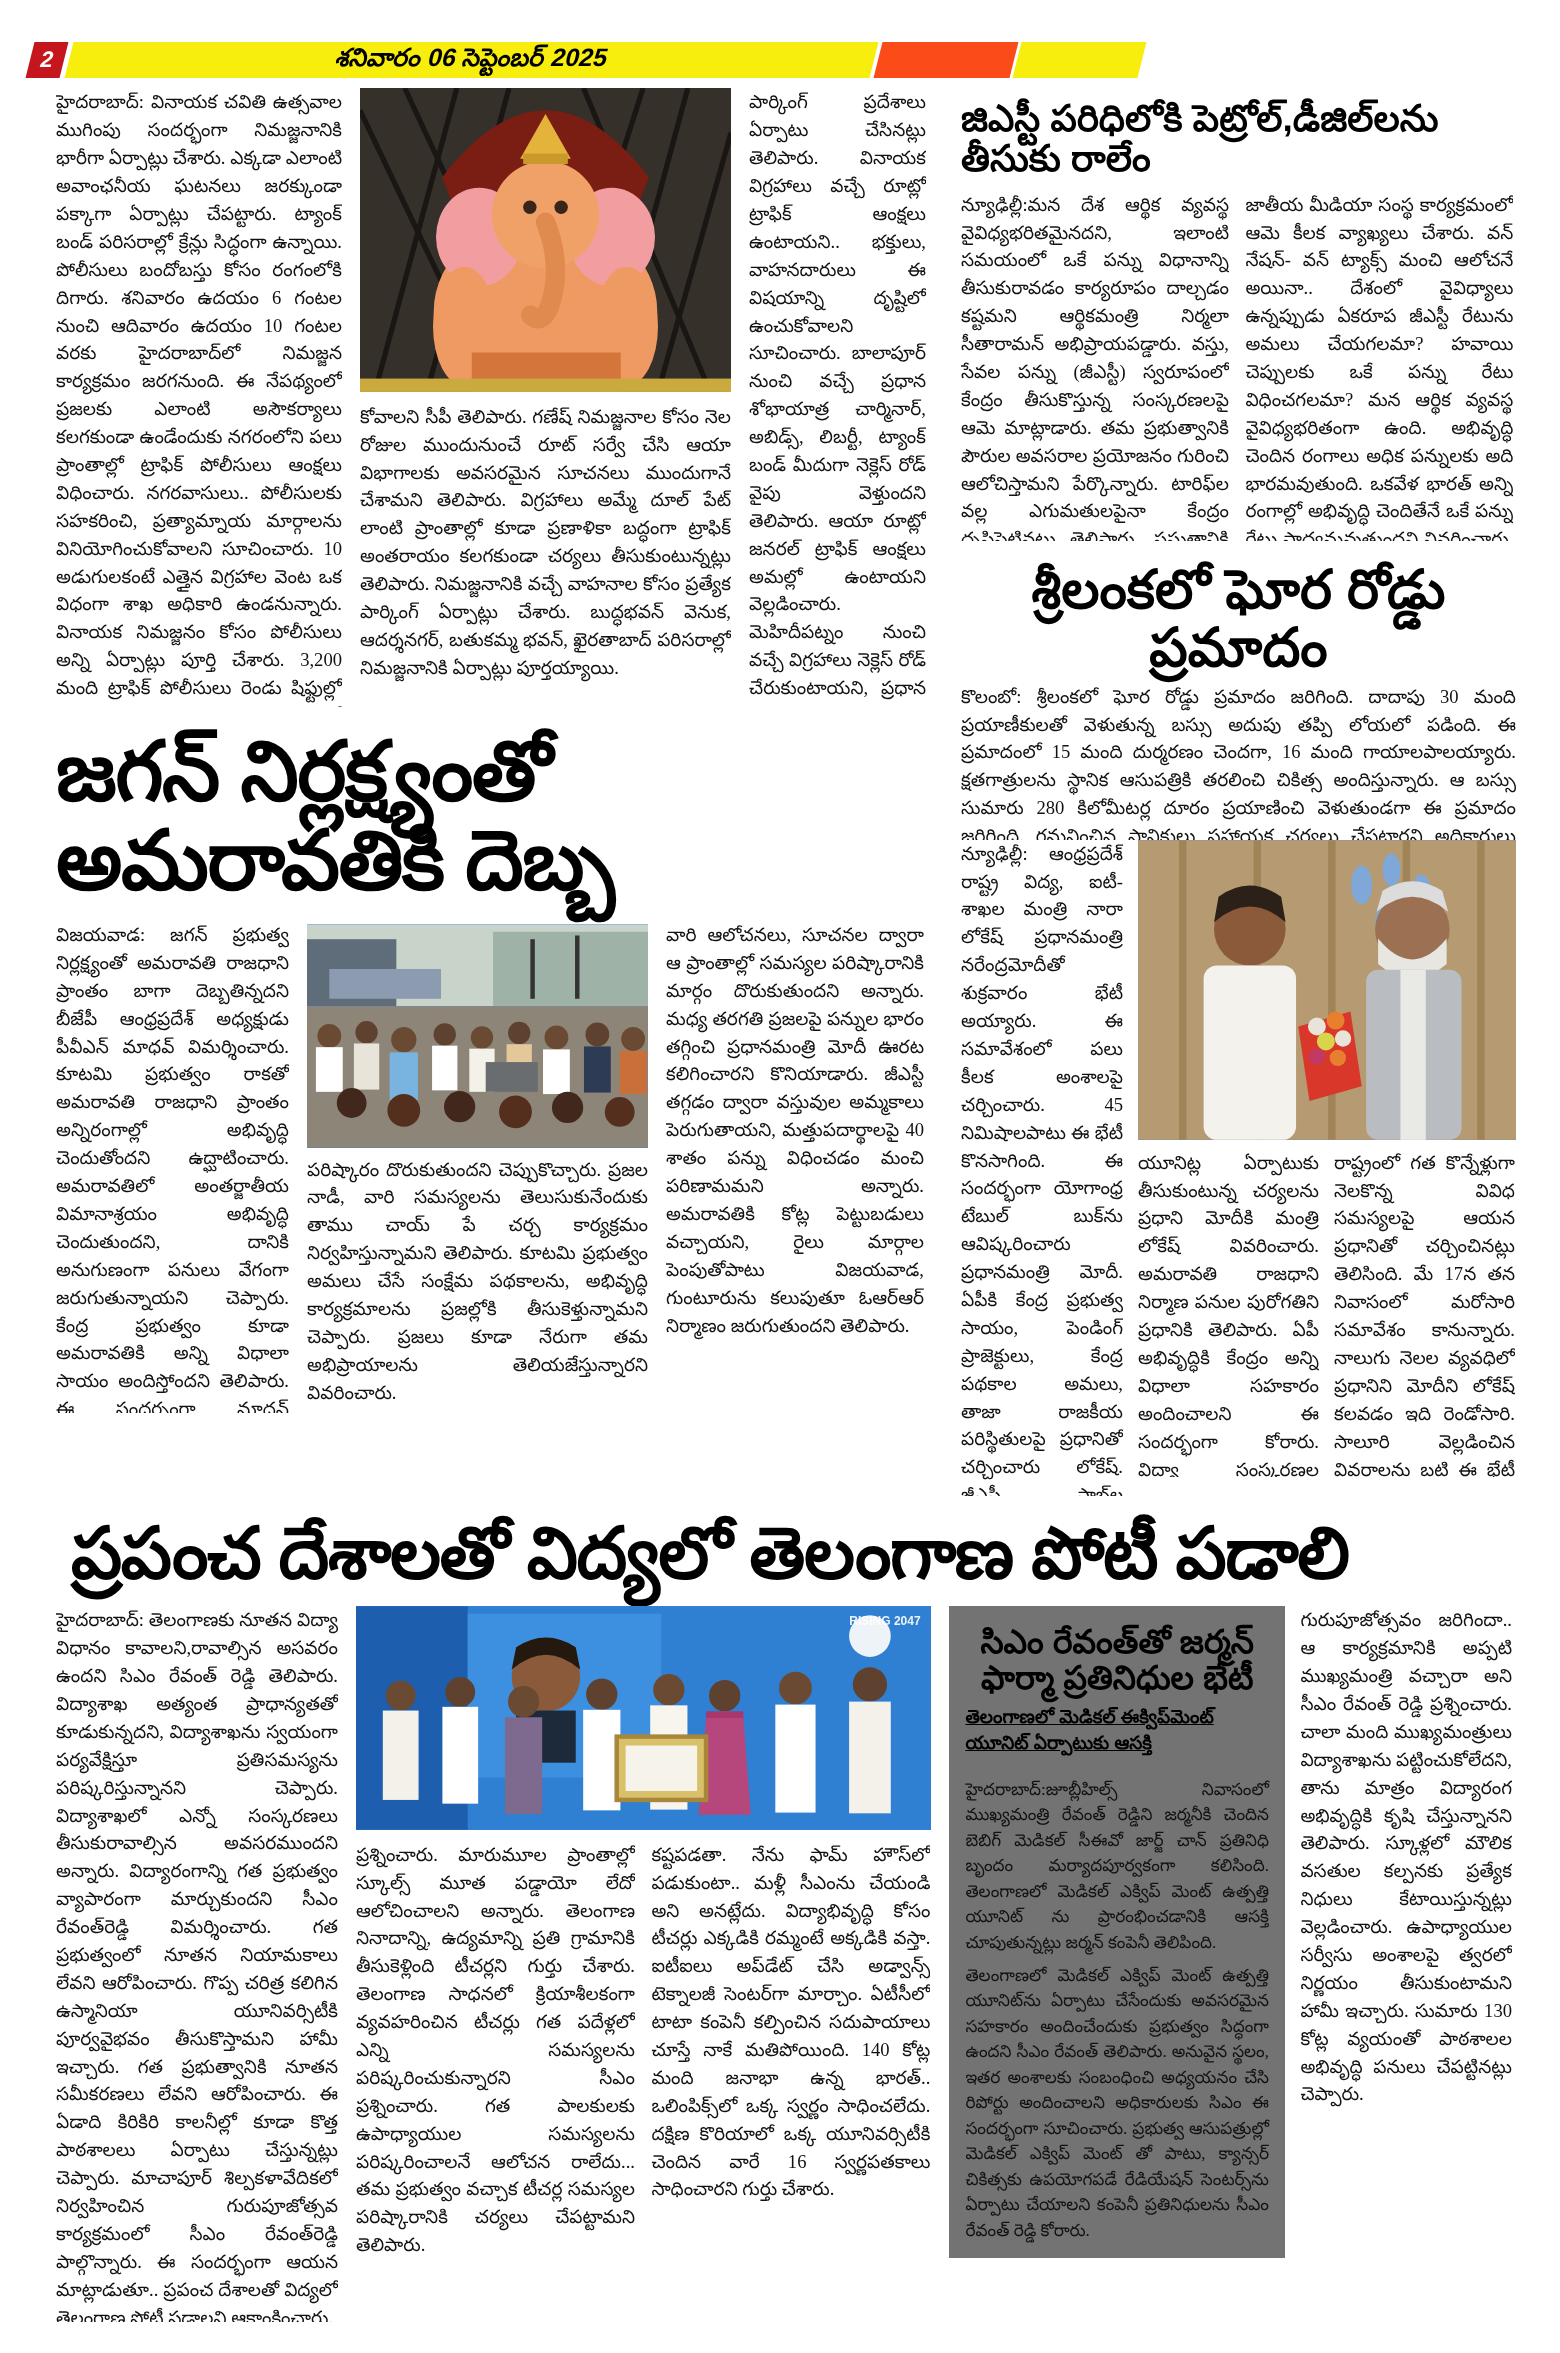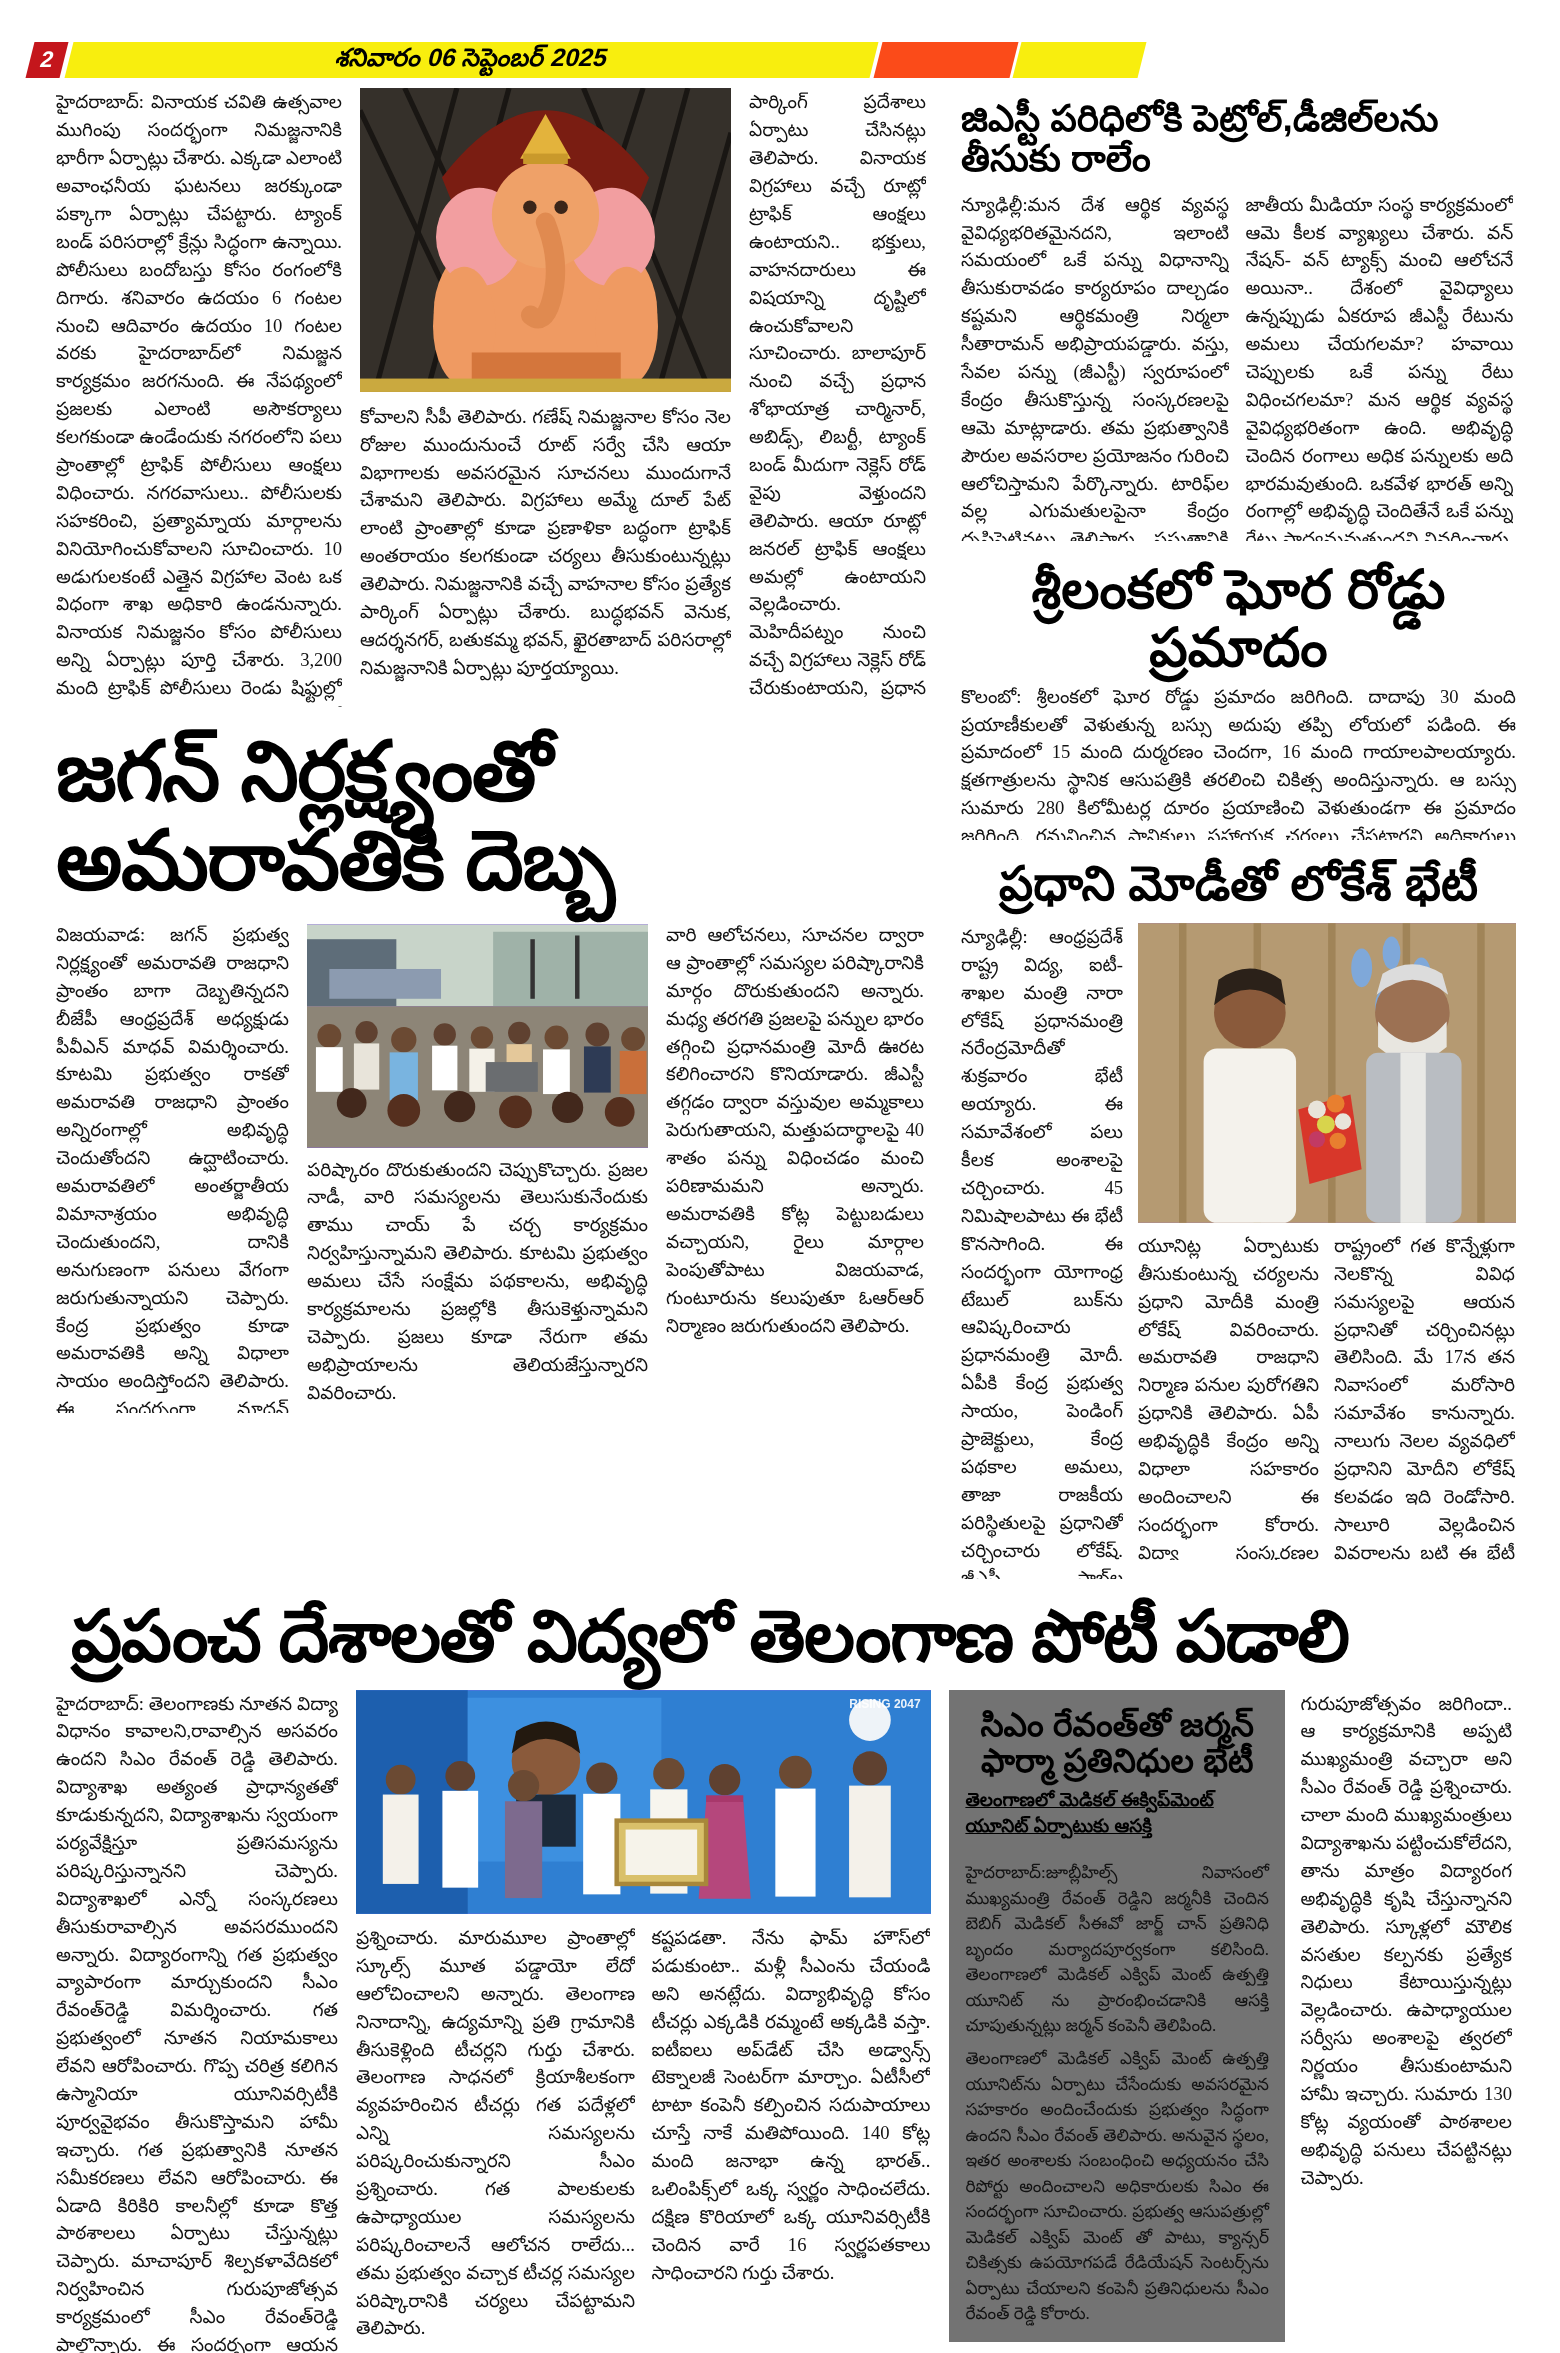--- a/index.html
+++ b/index.html
@@ -21,21 +21,21 @@
   .body-text{font-size:18.6px;line-height:1.5;text-align:justify;overflow:hidden;}
   .main-row{display:flex;gap:34px;padding:10.4px 45px 0 56px;}
   .left-block{width:871px;}
   .right-block{width:555px;}
   
   .h-ganesh{font-size:76px;letter-spacing:-1.5px;margin:6px 0 13.4px 0;}
   .s1-body{display:flex;gap:18px;}
   .s1-c1{width:286px;height:619px;}
   .s1-mid{width:371px;}
   .s1-c3{width:177px;height:619px;}
-  .photo{position:relative;overflow:hidden;background:#8b5cf6;}
+  .photo{position:relative;overflow:hidden;background:#3b82f6;}
   .ph-ganesh{width:371px;height:304px;}
   .s1-midtext{height:301px;margin-top:10.4px;}
   
   .h-jagan{font-size:83px;letter-spacing:-1.5px;margin:19.4px 0 15px 0;}
   .sj-body{display:flex;gap:18px;}
   .sj-c1{width:233px;height:492px;}
   .sj-mid{width:341px;}
   .ph-jagan{width:341px;height:224px;margin-top:3px;}
   .sj-midtext{height:261px;margin-top:7.5px;}
   .sj-c3{width:258px;height:492px;}
@@ -195,21 +195,20 @@
           <div class="body-text col">జాతీయ మీడియా సంస్థ కార్యక్రమంలో ఆమె కీలక వ్యాఖ్యలు చేశారు. వన్ నేషన్- వన్ ట్యాక్స్ మంచి ఆలోచనే అయినా.. దేశంలో వైవిధ్యాలు ఉన్నప్పుడు ఏకరూప జీఎస్టీ రేటును అమలు చేయగలమా? హవాయి చెప్పులకు ఒకే పన్ను రేటు విధించగలమా? మన ఆర్థిక వ్యవస్థ వైవిధ్యభరితంగా ఉంది. అభివృద్ధి చెందిన రంగాలు అధిక పన్నులకు అది భారమవుతుంది. ఒకవేళ భారత్ అన్ని రంగాల్లో అభివృద్ధి చెందితేనే ఒకే పన్ను రేటు సాధ్యమవుతుందని వివరించారు. గత కాంగ్రెస్ ప్రభుత్వంలో 91శాతం వరకు పన్నులు ఉన్నాయని.. జీఎస్టీ సంస్కరణల వల్ల రాష్ట్రాలతో పాటు కేంద్రానికి కూడా ఆదాయంలో కొంత కోత ఉంటుందని నిర్మలాసీతారామన్ తెలిపారు.</div>
         </div>
       </div>
 
       <div>
         <div class="headline h-srilanka">శ్రీలంకలో ఘోర రోడ్డు ప్రమాదం</div>
         <div class="body-text sl-body">కొలంబో: శ్రీలంకలో ఘోర రోడ్డు ప్రమాదం జరిగింది. దాదాపు 30 మంది ప్రయాణీకులతో వెళుతున్న బస్సు అదుపు తప్పి లోయలో పడింది. ఈ ప్రమాదంలో 15 మంది దుర్మరణం చెందగా, 16 మంది గాయాలపాలయ్యారు. క్షతగాత్రులను స్థానిక ఆసుపత్రికి తరలించి చికిత్స అందిస్తున్నారు. ఆ బస్సు సుమారు 280 కిలోమీటర్ల దూరం ప్రయాణించి వెళుతుండగా ఈ ప్రమాదం జరిగింది. గమనించిన స్థానికులు సహాయక చర్యలు చేపట్టారని అధికారులు చెప్పారు. లోయలో పడిన బస్సు పూర్తిగా ధ్వంసమైనట్లు స్థానిక మీడియా వెల్లడించింది.</div>
       </div>
 
       <div>
-        <div class="headline h-lokesh">ప్రధాని మోడీతో లోకేశ్ భేటీ</div>
         <div class="lk-row">
           <div class="body-text lk-c1">న్యూఢిల్లీ: ఆంధ్రప్రదేశ్ రాష్ట్ర విద్య, ఐటీ- శాఖల మంత్రి నారా లోకేష్ ప్రధానమంత్రి నరేంద్రమోదీతో శుక్రవారం భేటీ అయ్యారు. ఈ సమావేశంలో పలు కీలక అంశాలపై చర్చించారు. 45 నిమిషాలపాటు ఈ భేటీ కొనసాగింది. ఈ సందర్భంగా యోగాంధ్ర టేబుల్ బుక్‌ను ఆవిష్కరించారు ప్రధానమంత్రి మోదీ. ఏపీకి కేంద్ర ప్రభుత్వ సాయం, పెండింగ్ ప్రాజెక్టులు, కేంద్ర పథకాల అమలు, తాజా రాజకీయ పరిస్థితులపై ప్రధానితో చర్చించారు లోకేష్. జీఎస్టీ స్లాబ్‌ల హేతుబద్ధీకరణ, సంస్కరణల అమలుపై ప్రధాని మోదీకి లోకేష్ అభినందనలు తెలిపారు. ప్రత్యేకించి విద్యారంగంలో ఉపయోగించే పలు రకాల వస్తువులపై పన్ను తగ్గించినందుకు ప్రధాని మోదీకి కృతజ్ఞతలు తెలిపారు మంత్రి లోకేష్. ఏపీలో పెట్టుబడులు, పరిశ్రమల స్థాపన, సింగపూర్‌లో ఏపీ బృందం పర్యటన వివరాలను ప్రధానికి వివరించారు. ఆంధ్రప్రదేశ్‌లో సెమికండక్టర్</div>
           <div class="lk-right">
             <div class="photo ph-lokesh">
               <svg width="378" height="300" viewBox="0 0 507 402">
                 <rect width="507" height="402" fill="#b59a72"></rect>
                 <g stroke="#a08458" stroke-width="10">
                     <line x1="60" y1="0" x2="60" y2="402"></line>
                     <line x1="160" y1="0" x2="160" y2="402"></line>
                     <line x1="260" y1="0" x2="260" y2="402"></line>

